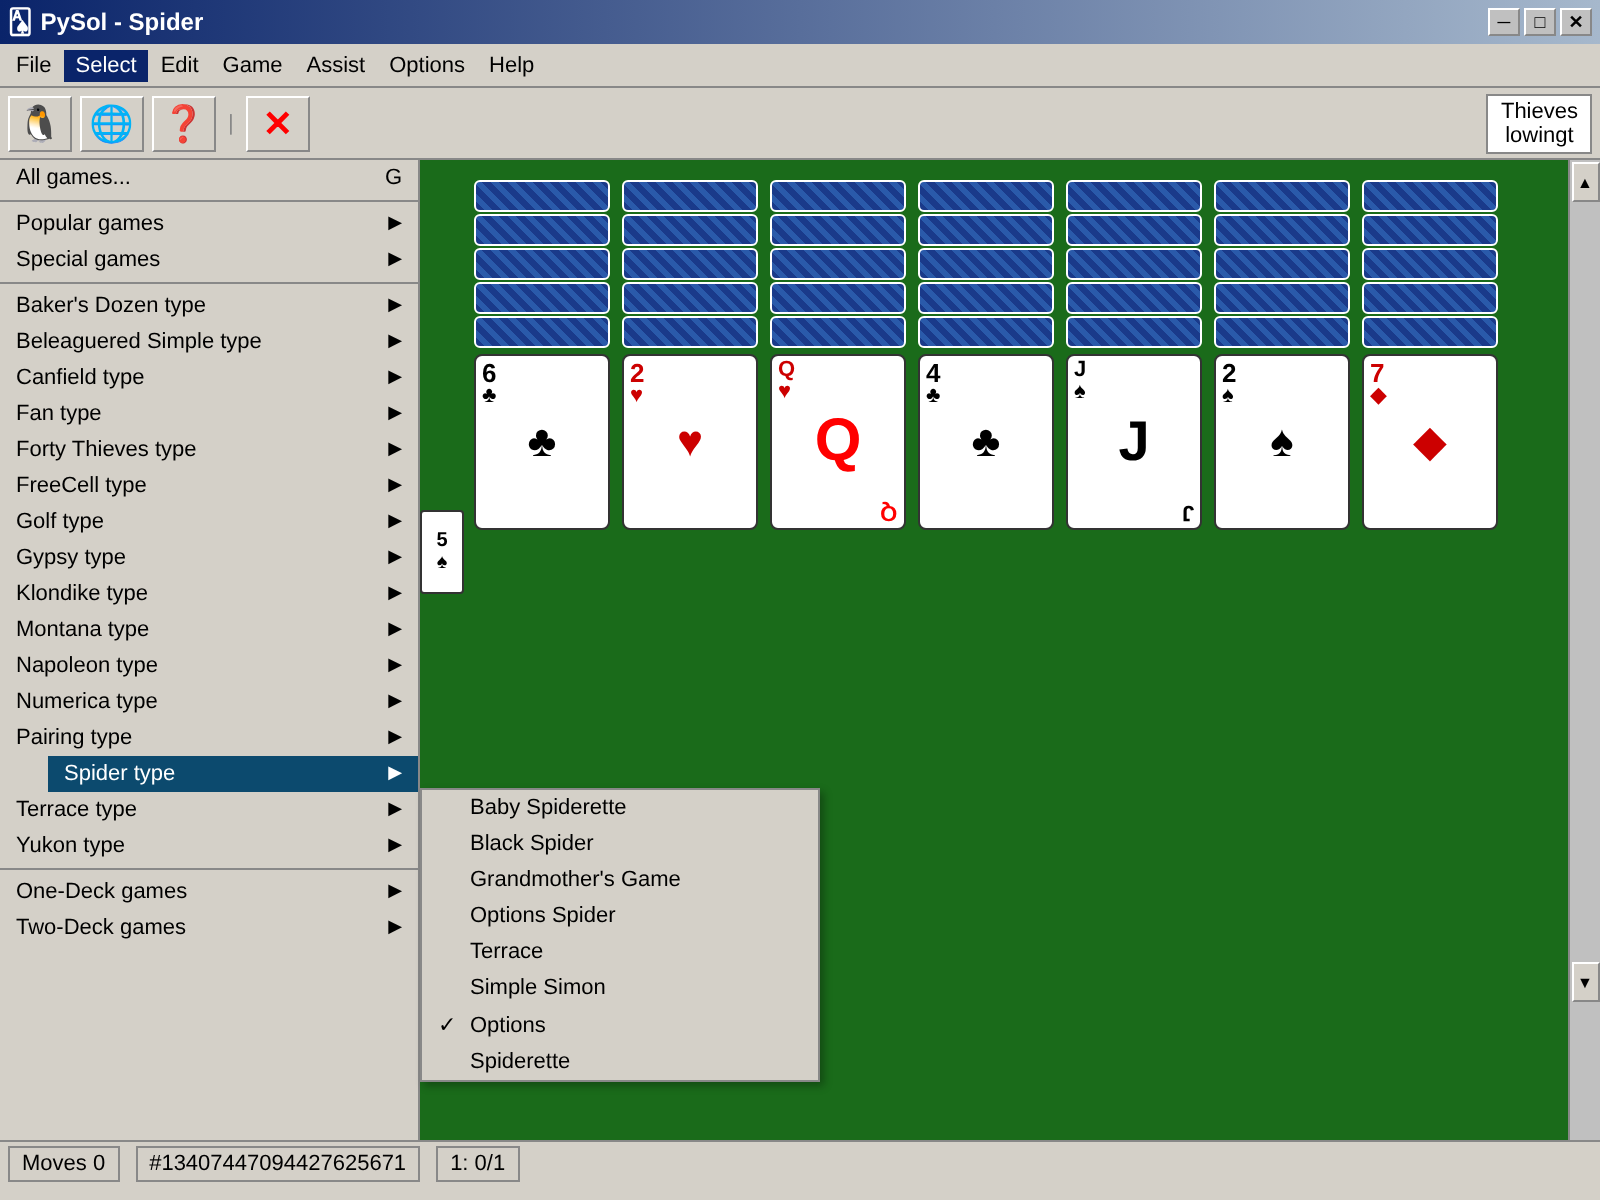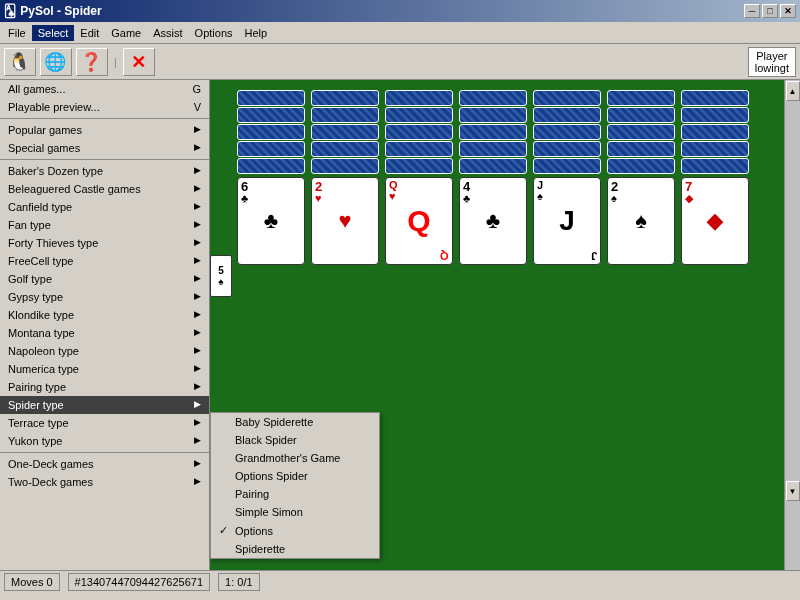--- a/index.html
+++ b/index.html
@@ -90,30 +90,30 @@
       overflow-y: auto;
     }
     .game-menu-item {
       padding: 3px 8px 3px 8px;
       cursor: pointer;
       display: flex;
       justify-content: space-between;
       font-size: 11px;
       white-space: nowrap;
     }
-    .game-menu-item.highlighted { background: #404040; color: white; }
+    .game-menu-item.highlighted { background: #0c4a6e; color: white; margin-left: 24px; }
     .game-menu-item .arrow { font-size: 9px; }
     .menu-separator { height: 1px; background: #888; margin: 2px 0; }
 
     
     .submenu {
       position: absolute;
       left: 210px;
-      top: 332px;
-      width: 170px;
+      top: 314px;
+      width: 200px;
       background: #d4d0c8;
       border: 1px solid #888;
       box-shadow: 2px 2px 4px rgba(0,0,0,0.3);
       z-index: 200;
     }
     .submenu-item {
       padding: 3px 8px;
       cursor: pointer;
       font-size: 11px;
       display: flex;
@@ -208,57 +208,53 @@
 
 <div class="toolbar">
   <div class="toolbar-left">
     <div class="toolbar-btn" title="Linux">🐧</div>
     <div class="toolbar-btn" title="Web">🌐</div>
     <div class="toolbar-btn" title="Help">❓</div>
     <span style="color:#888; margin: 0 2px;">|</span>
     <div class="toolbar-btn" title="Exit" style="color:red; font-weight:bold;">✕</div>
   </div>
   <div class="player-box">
-    <div>Player</div>
+    <div>Thieves</div>
     <div>lowingt</div>
   </div>
 </div>
 
 <div class="game-area">
 
   <div style="position:absolute; left:210px; top:175px; z-index:50; width:22px; height:42px; background:white; border:1px solid #333; border-radius:2px; display:flex; flex-direction:column; align-items:center; justify-content:center; font-size:10px; font-weight:bold;">
     <span>5</span>
     <span>♠</span>
   </div>
 
   <div class="game-menu">
     <div class="game-menu-item">
       <span>All games...</span>
         <span>G</span>
     </div>
-    <div class="game-menu-item">
-      <span>Playable preview...</span>
-        <span>V</span>
-    </div>
     <div class="menu-separator"></div>
     <div class="game-menu-item">
       <span>Popular games</span>
         <span class="arrow">▶</span>
     </div>
     <div class="game-menu-item">
       <span>Special games</span>
         <span class="arrow">▶</span>
     </div>
     <div class="menu-separator"></div>
     <div class="game-menu-item">
       <span>Baker's Dozen type</span>
         <span class="arrow">▶</span>
     </div>
     <div class="game-menu-item">
-      <span>Beleaguered Castle games</span>
+      <span>Beleaguered Simple type</span>
         <span class="arrow">▶</span>
     </div>
     <div class="game-menu-item">
       <span>Canfield type</span>
         <span class="arrow">▶</span>
     </div>
     <div class="game-menu-item">
       <span>Fan type</span>
         <span class="arrow">▶</span>
     </div>
@@ -333,21 +329,21 @@
     <div class="submenu-item">
       <span class="checkmark"></span>
       <span>Grandmother's Game</span>
     </div>
     <div class="submenu-item">
       <span class="checkmark"></span>
       <span>Options Spider</span>
     </div>
     <div class="submenu-item">
       <span class="checkmark"></span>
-      <span>Pairing</span>
+      <span>Terrace</span>
     </div>
     <div class="submenu-item">
       <span class="checkmark"></span>
       <span>Simple Simon</span>
     </div>
     <div class="submenu-item">
       <span class="checkmark">✓</span>
       <span>Options</span>
     </div>
     <div class="submenu-item">

